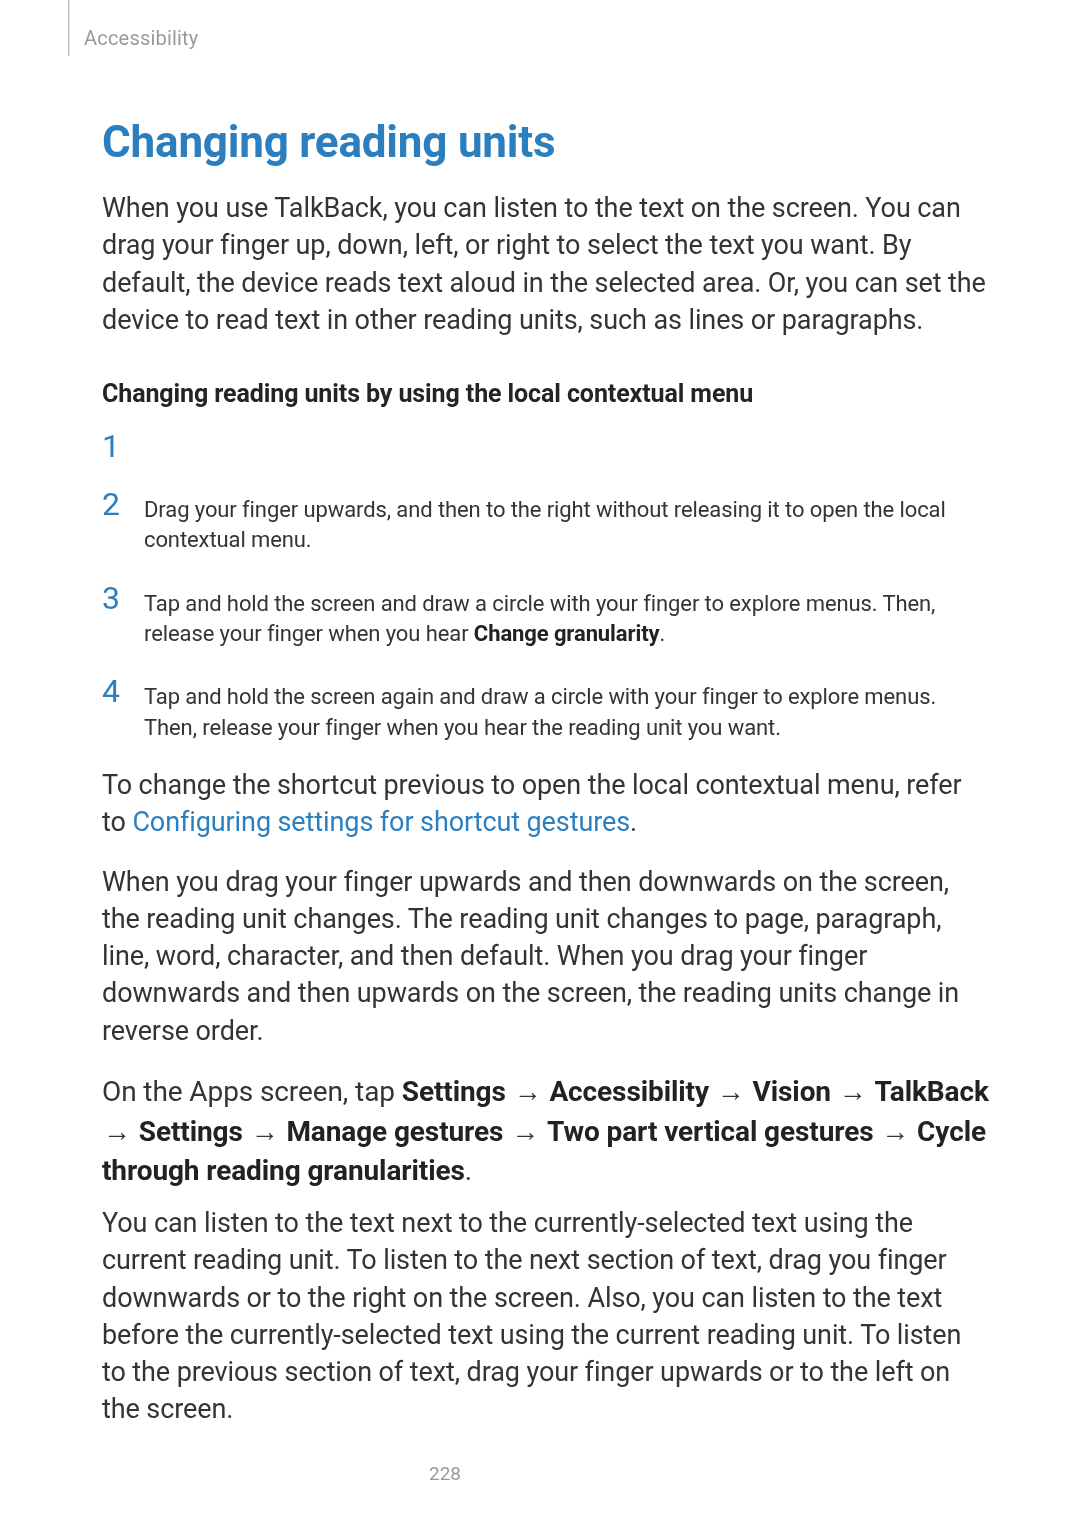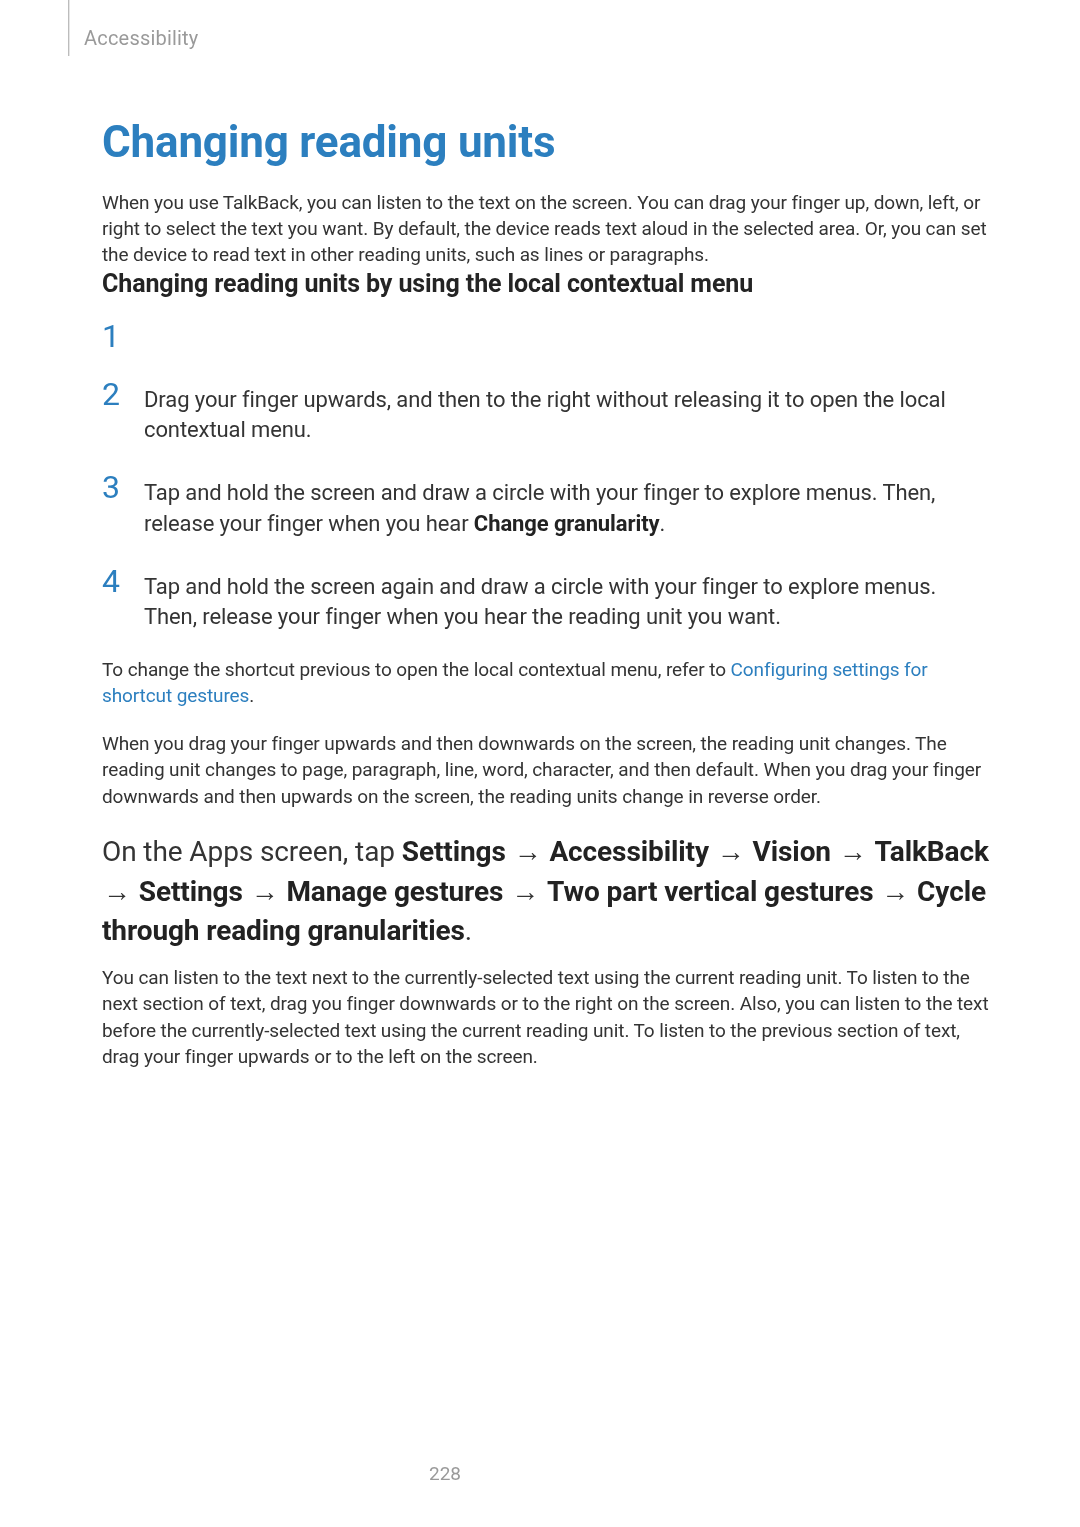--- a/index.html
+++ b/index.html
@@ -1,22 +1,22 @@
 <!DOCTYPE html>
 <html><head>
 <meta charset="utf-8">
 <style>
   * { margin: 0; padding: 0; box-sizing: border-box; }
   html, body { width: 1080px; height: 1527px; background: #fff; font-family: -apple-system, "Segoe UI", Roboto, Arial, sans-serif; color: #2b2b2b; }
   .page { position: relative; width: 1080px; height: 1527px; padding: 26px 90px 0 102px; }
   .side-rule { position: absolute; left: 68px; top: 0; width: 0; height: 56px; border-left: 1px solid #bcbcbc; border-right: 1px solid #e6e6e6; }
   .header-label { font-size: 20px; color: #9a9a9a; letter-spacing: 0.2px; margin-left: -18px; }
   .h1 { color: #2c7fbf; font-size: 44px; font-weight: 700; margin-top: 66px; letter-spacing: -0.2px; }
-  .para { font-size: 19px; line-height: 1.38; margin-top: 22px; color: #343434; letter-spacing: -0.1px; }
-  .h2 { font-size: 25px; font-weight: 700; color: #242424; letter-spacing: -0.1px; }
+  .para { font-size: 27px; line-height: 1.38; margin-top: 22px; color: #343434; letter-spacing: -0.1px; }
+  .h2 { font-size: 25px; font-weight: 700; margin-top: 40px; color: #242424; letter-spacing: -0.1px; }
   .ol { list-style: none; margin-top: 22px; }
   .li { display: flex; gap: 18px; margin-top: 26px; }
   .li:first-child { margin-top: 0; }
   .li-num { color: #2c7fbf; font-size: 32px; line-height: 1; width: 24px; text-align: left; font-weight: 400; flex-shrink: 0; }
   .li-text { font-size: 22px; line-height: 1.38; color: #343434; padding-top: 7px; letter-spacing: -0.1px; }
   .li-text b { font-weight: 700; color: #222; margin-top: 12px; }
   .after-list { margin-top: 24px; }
   .link { color: #2c7fbf; }
   .path { margin-top: 22px; font-size: 28px; line-height: 1.42; color: #343434; letter-spacing: -0.1px; }
   .path b { font-weight: 700; color: #222; }

